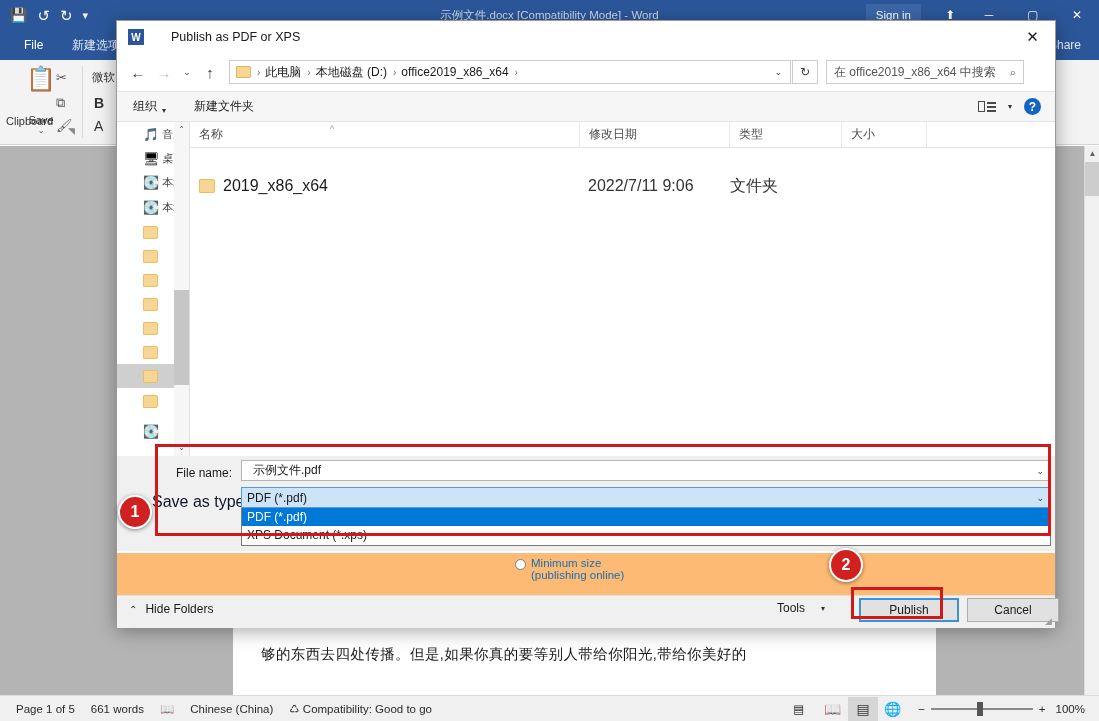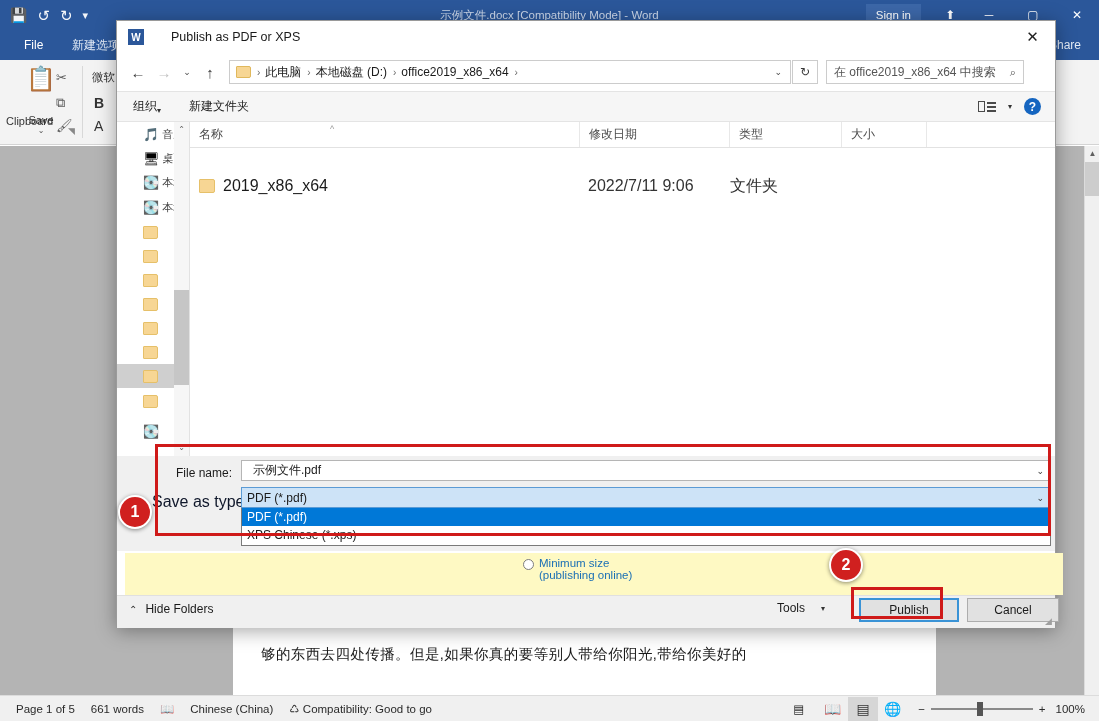--- a/index.html
+++ b/index.html
@@ -137,21 +137,21 @@
     margin-left: 8px; width: 198px; height: 24px; border: 1px solid #cccccc;
     background: #fff; display: flex; align-items: center; justify-content: space-between;
     font-size: 12px; color: #555; padding: 0 7px;
   }
 
   .dlg-toolbar {
     position: absolute; left: 0; top: 70px; width: 938px; height: 31px;
     background: #f6f6f6; border-top: 1px solid #e4e4e4; border-bottom: 1px solid #e4e4e4;
     display: flex; align-items: center; font-size: 12px; color: #1a1a1a;
   }
-  .tb-item { margin-left: 16px; display: flex; align-items: flex-end; }
+  .tb-item { margin-left: 16px; display: flex; align-items: flex-end; gap: 5px; }
   .tb-caret { font-size: 8px; color: #333; }
   .tb-right { margin-left: auto; display: flex; align-items: center; gap: 12px; margin-right: 14px; }
   .viewicon { display: flex; gap: 2px; align-items: center; }
   .viewicon .vcol { display: flex; flex-direction: column; gap: 2px; }
   .viewicon .vbar { width: 9px; height: 2px; background: #4a4a4a; }
   .viewicon .vbox { width: 7px; height: 11px; border: 1px solid #4a4a4a; }
   .help-ico { width: 17px; height: 17px; border-radius: 50%; background: #1565c0; color: #fff; font-size: 12px; font-weight: bold; display: flex; align-items: center; justify-content: center; }
 
   .dlg-body { position: absolute; left: 0; top: 101px; width: 938px; height: 334px; background: #fff; }
 
@@ -194,21 +194,21 @@
     font-size: 12px; color: #1a1a1a;
   }
   .combo-savetype .val { margin-left: 5px; }
   .dropdown-list {
     position: absolute; left: 124px; top: 52px; width: 810px; height: 38px;
     background: #ffffff; border: 1px solid #7a7a7a; border-top: none;
   }
   .dd-opt { height: 18px; display: flex; align-items: center; padding-left: 5px; font-size: 12px; color: #1a1a1a; }
   .dd-opt.sel { background: #0078d7; color: #ffffff; }
 
-  .optimize-zone { position: absolute; left: 0; top: 532px; width: 938px; height: 42px; background: #fef9c3; margin-left: 8px; }
+  .optimize-zone { position: absolute; left: 0; top: 532px; width: 938px; height: 42px; background: #fdba74; }
   .radio-row { position: absolute; display: flex; align-items: flex-start; gap: 5px; font-size: 11.5px; color: #1a6fb5; }
   .radio-circle { width: 11px; height: 11px; border: 1px solid #7d7d7d; border-radius: 50%; background: #fff; margin-top: 2px; flex: 0 0 auto; }
   .radio-txt2 { display: block; }
 
   .actions-zone { position: absolute; left: 0; top: 574px; width: 938px; height: 33px; background: #f0f0f0; border-top: 1px solid #e0e0e0; }
   .hide-folders { position: absolute; left: 12px; top: 6px; display: flex; align-items: center; gap: 8px; font-size: 12px; color: #1a1a1a; }
   .hf-caret { font-size: 10px; color: #333; }
   .tools-btn { position: absolute; left: 660px; top: 5px; display: flex; align-items: center; gap: 16px; font-size: 12px; color: #1a1a1a; }
   .tools-caret { font-size: 8px; color: #333; }
   .btn {
@@ -456,21 +456,21 @@
     </div>
 
     <div class="lbl-savetype">Save as type:</div>
     <div class="combo-savetype">
       <span class="val">PDF (*.pdf)</span>
       <span class="inp-caret">⌄</span>
     </div>
 
     <div class="dropdown-list">
       <div class="dd-opt sel">PDF (*.pdf)</div>
-      <div class="dd-opt">XPS Chinese (*.xps)</div>
+      <div class="dd-opt">XPS Document (*.xps)</div>
     </div>
   </div>
 
   <div class="optimize-zone">
     <div class="radio-row" style="left:398px;top:4px">
       <span class="radio-circle"></span>
       <span>
         <span>Minimum size</span>
         <span class="radio-txt2">(publishing online)</span>
       </span>

